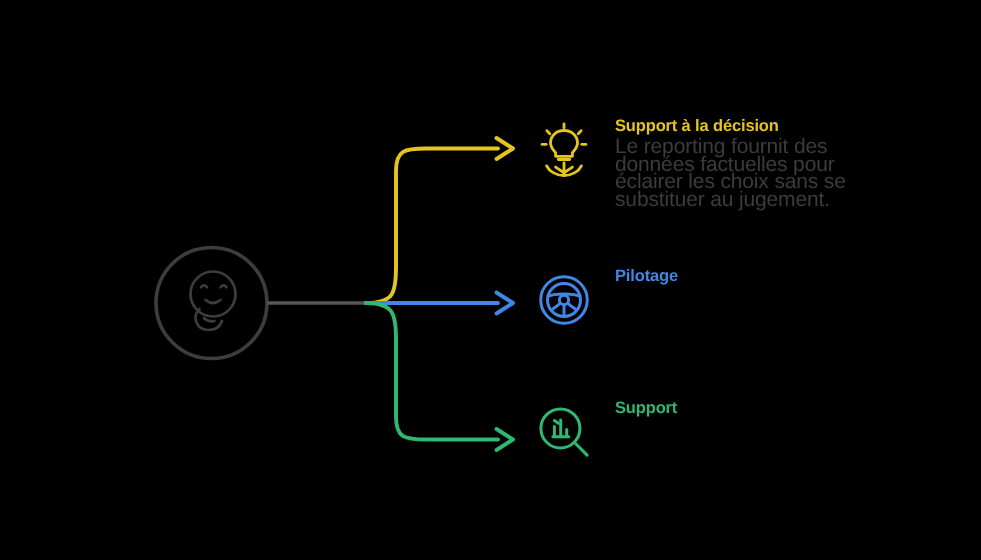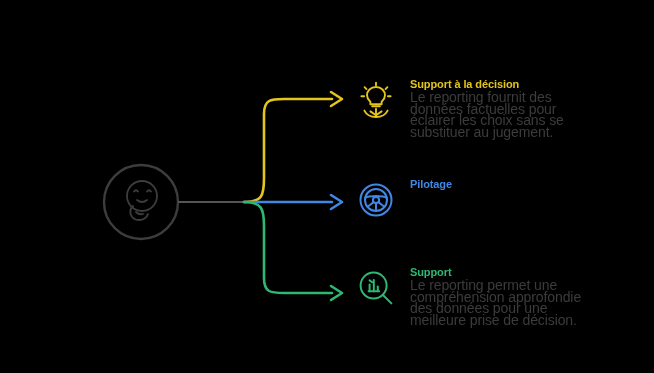--- a/index.html
+++ b/index.html
@@ -133,17 +133,16 @@
         <line x1="27.2" y1="27.2" x2="35.4" y2="35.4"></line>
         <line x1="12.6" y1="23.2" x2="23.2" y2="23.2"></line>
         <line x1="13.6" y1="23.2" x2="13.6" y2="16.4"></line>
         <line x1="17.8" y1="23.2" x2="17.8" y2="12"></line>
         <line x1="21.8" y1="23.2" x2="21.8" y2="18.4"></line>
         <path d="M13.6 12.4 L 16.2 14.2"></path>
       </g>
     </svg>
     <div class="branch-text">
       <p class="branch-title" style="color:#2EB872">Support</p>
-      <p class="branch-desc">Le reporting permet une compréhension approfondie des données pour une meilleure prise de décision.</p>
     </div>
   </div>
 
 </div>
 
 </body></html>

